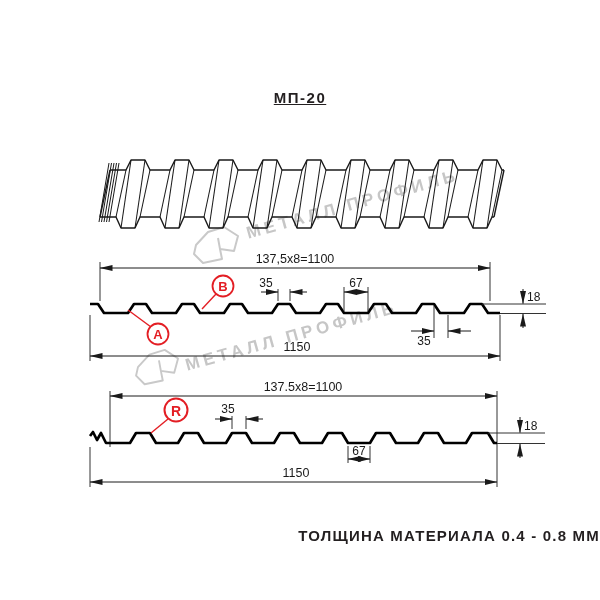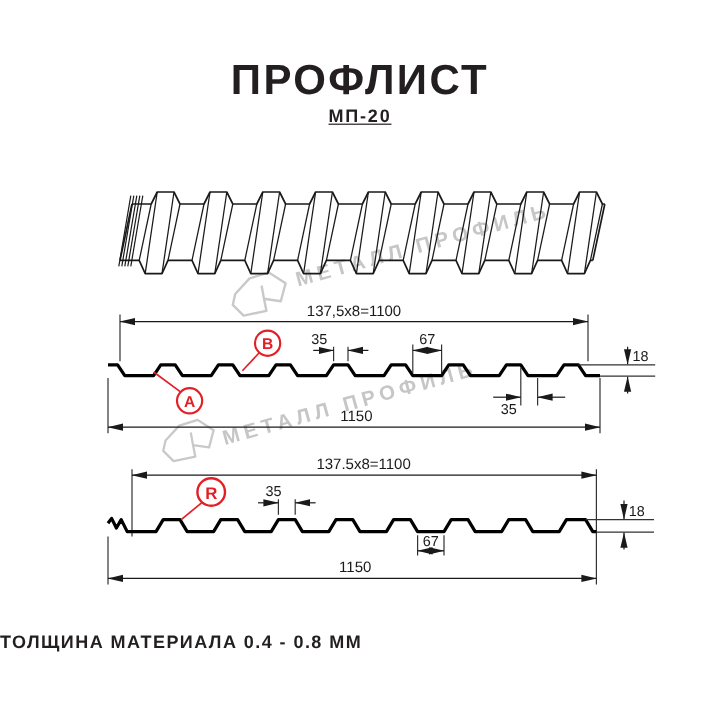--- a/index.html
+++ b/index.html
@@ -3,37 +3,36 @@
 <meta charset="utf-8">
 <style>
   html,body{margin:0;padding:0;}
   body{width:600px;height:600px;overflow:hidden;background:#fff;}
   .stage{position:relative;width:600px;height:600px;background:#fff;
          font-family:"Liberation Sans",sans-serif;color:#231f20;}
   .title{position:absolute;top:47px;left:0;width:600px;text-align:center;
          font-size:35px;font-weight:700;letter-spacing:2px;}
   .subtitle{position:absolute;top:89px;left:0;width:600px;text-align:center;
          font-size:15px;font-weight:600;letter-spacing:1.5px;text-decoration:underline;}
-  .footer{position:absolute;top:527px;left:0;width:600px;text-align:left;
+  .footer{position:absolute;top:527px;left:0;width:600px;text-align:right;
          font-size:15px;font-weight:600;letter-spacing:1.2px;}
   .wm-text{position:absolute;font-size:17px;font-weight:700;letter-spacing:4px;
          color:#c6c6c6;white-space:nowrap;transform-origin:0 50%;
          transform:rotate(-15.5deg);z-index:1;}
   .wm-logo{position:absolute;z-index:1;}
   svg.linework{position:absolute;left:0;top:0;z-index:2;}
   text.dim{font-family:"Liberation Sans",sans-serif;font-size:12px;fill:#1a1a1a;}
   text.dimBig{font-family:"Liberation Sans",sans-serif;font-size:12.5px;fill:#1a1a1a;}
   text.ptLabel{font-family:"Liberation Sans",sans-serif;font-size:13px;font-weight:700;fill:#e31e24;}
 </style>
 </head>
 <body>
 
 <div class="stage">
 
-  <div class="title">ПРОФЛИСТ</div>
   <div class="subtitle">МП-20</div>
 
   <svg class="wm-logo" style="left:191px;top:225px;" width="52" height="44" viewBox="0 0 52 44">
     <path d="M5,20 L17,7 L33,2 L47,11 L43,26 L29,24 L31,34 L12,38 L3,29 Z M29,24 L27,13" fill="none" stroke="#c9c9c9" stroke-width="2" stroke-linejoin="round"></path>
   </svg>
   <div class="wm-text" style="left:247px;top:224px;">МЕТАЛЛ ПРОФИЛЬ</div>
 
   <svg class="wm-logo" style="left:131px;top:348px;" width="54" height="42" viewBox="0 0 52 44">
     <path d="M5,20 L17,7 L33,2 L47,11 L43,26 L29,24 L31,34 L12,38 L3,29 Z M29,24 L27,13" fill="none" stroke="#c9c9c9" stroke-width="2" stroke-linejoin="round"></path>
   </svg>

